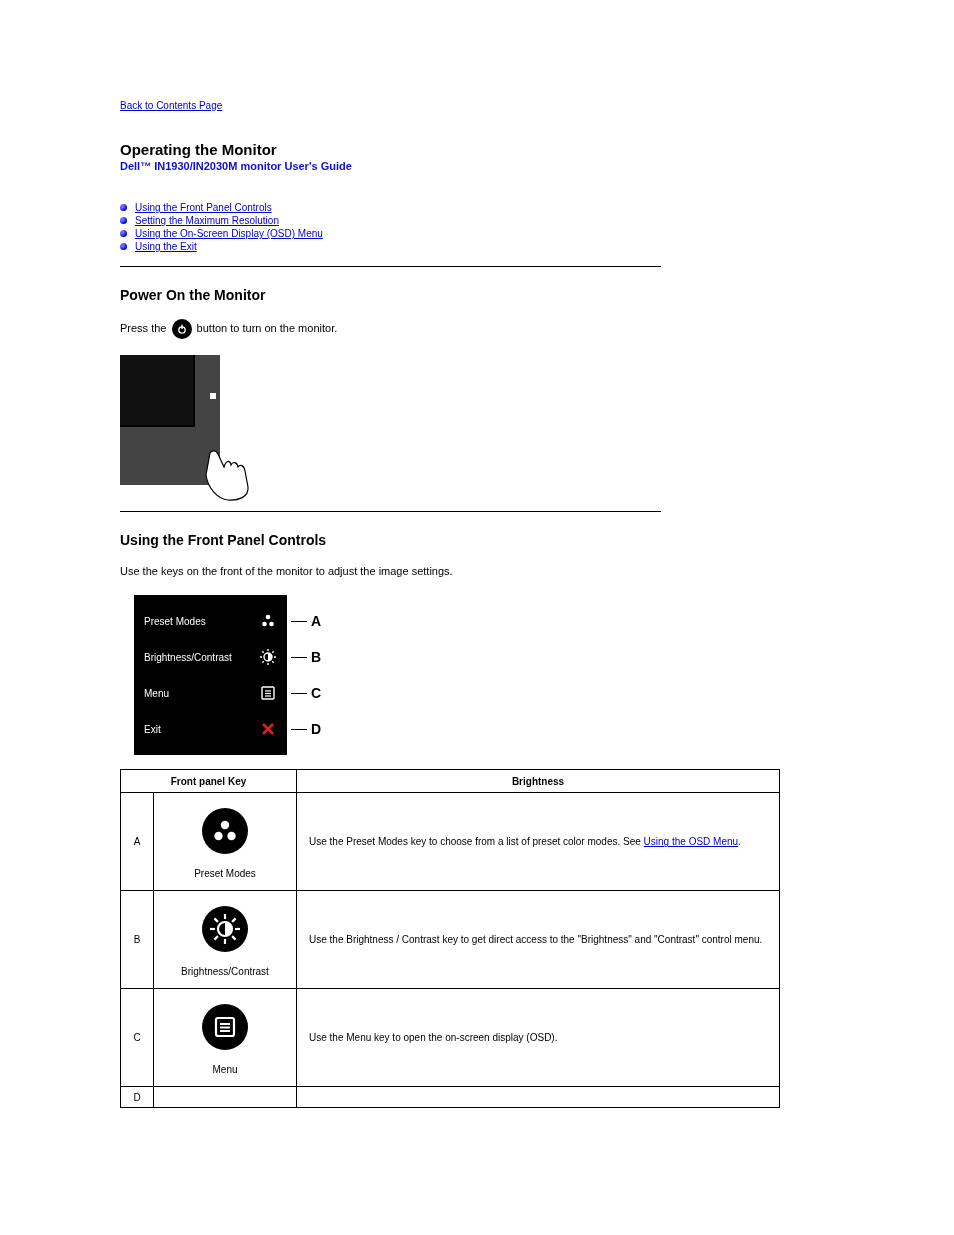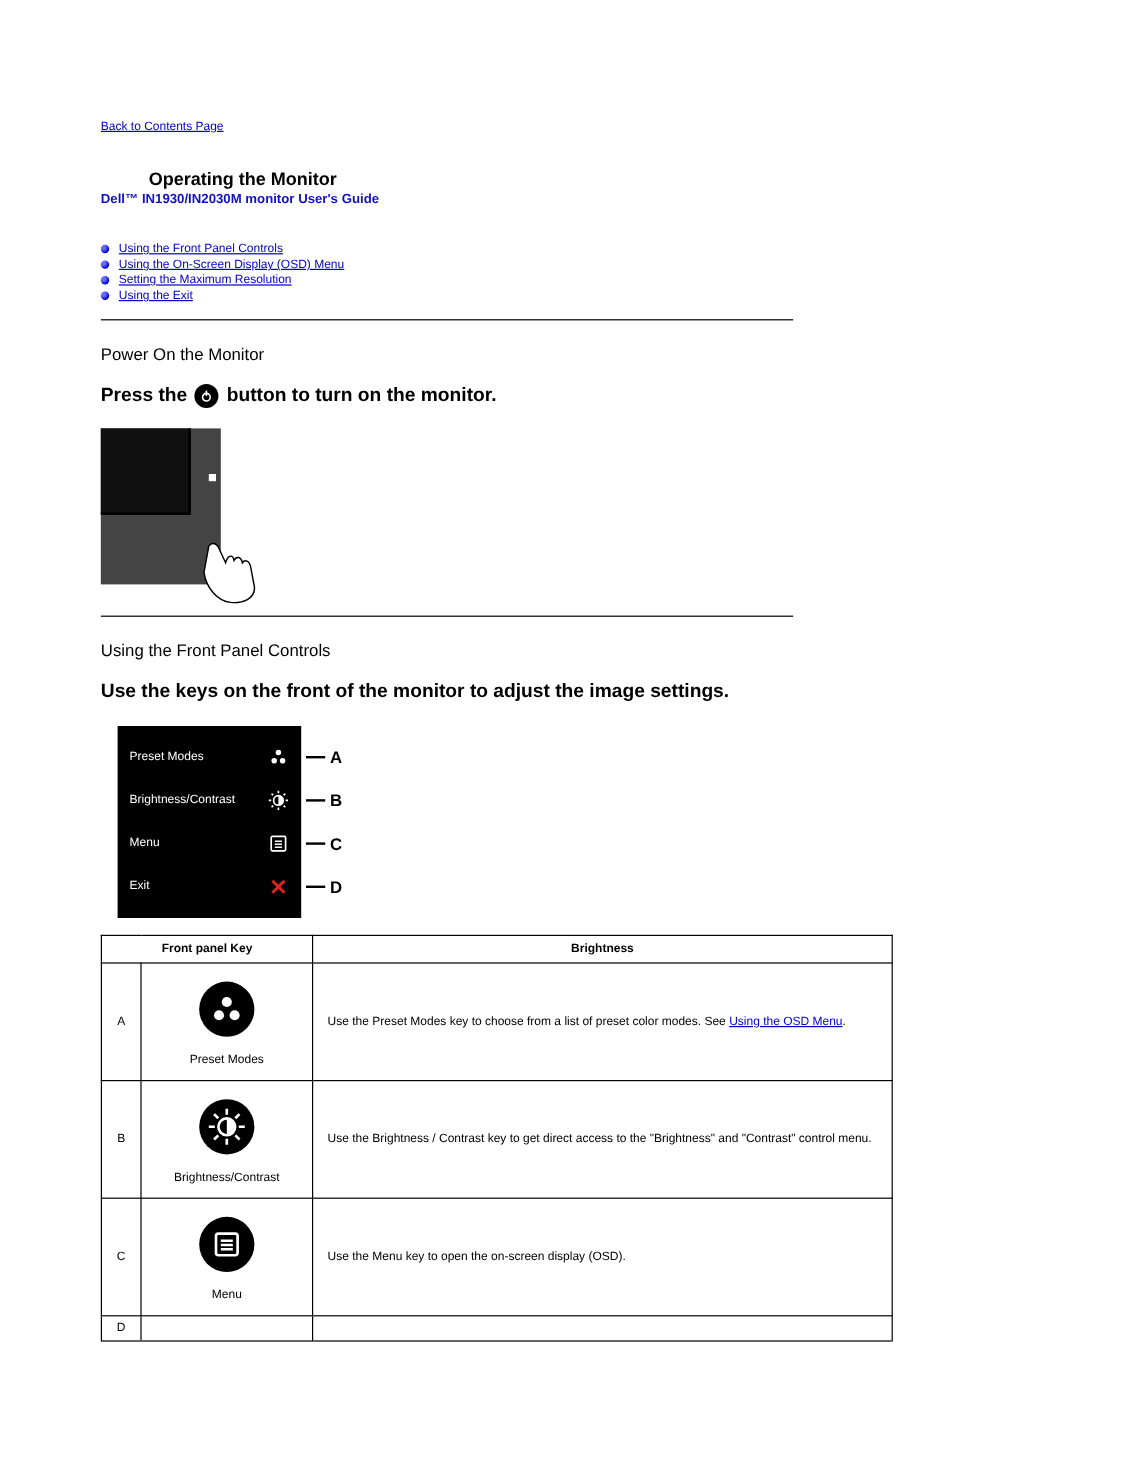--- a/index.html
+++ b/index.html
@@ -5,34 +5,33 @@
   body {
     font-family: Verdana, Arial, sans-serif;
     font-size: 10px;
     margin: 0;
     padding: 0;
     background: #fff;
     color: #000;
   }
   .page {
     width: 781px;
-    padding: 100px 120px 40px 84px;
+    padding: 100px 120px 40px 120px;
     box-sizing: border-box;
   }
   .back-link {
     color: #0000cc;
     text-decoration: underline;
     font-size: 10px;
   }
   .main-heading {
     font-size: 15px;
     font-weight: bold;
     margin-top: 30px;
     margin-bottom: 2px;
-    margin-left: 40px;
   }
   .model-line {
     color: #1010cc;
     font-size: 11px;
     font-weight: bold;
     margin-bottom: 30px;
   }
   .toc {
     list-style: none;
     padding: 0;
@@ -56,28 +55,27 @@
     text-decoration: underline;
     font-size: 10px;
   }
   hr.sep {
     border: none;
     border-top: 1.5px solid #000;
     margin: 8px 0 20px 0;
   }
   .section-heading {
     font-size: 14px;
-    font-weight: normal;
+    font-weight: bold;
     margin: 18px 0 10px 0;
   }
   .para {
-    font-size: 16px;
+    font-size: 11px;
     line-height: 1.4;
     margin: 16px 0;
-    font-weight: bold;
   }
   .power-btn {
     display: inline-block;
     width: 20px;
     height: 20px;
     border-radius: 50%;
     background: #000;
     vertical-align: middle;
     margin: 0 2px;
     position: relative;
@@ -222,25 +220,25 @@
   <div class="main-heading">Operating the Monitor</div>
   <div class="model-line">Dell™ IN1930/IN2030M monitor User's Guide</div>
 
   <ul class="toc">
     <li>
         <span class="bullet"></span>
         <a href="#">Using the Front Panel Controls</a>
       </li>
     <li>
         <span class="bullet"></span>
-        <a href="#">Using the On-Screen Display (OSD) Menu</a>
+        <a href="#">Setting the Maximum Resolution</a>
       </li>
     <li>
         <span class="bullet"></span>
-        <a href="#">Setting the Maximum Resolution</a>
+        <a href="#">Using the On-Screen Display (OSD) Menu</a>
       </li>
     <li>
         <span class="bullet"></span>
         <a href="#">Using the Exit</a>
       </li>
   </ul>
 
   <hr class="sep">
 
   <div class="section-heading">Power On the Monitor</div>

